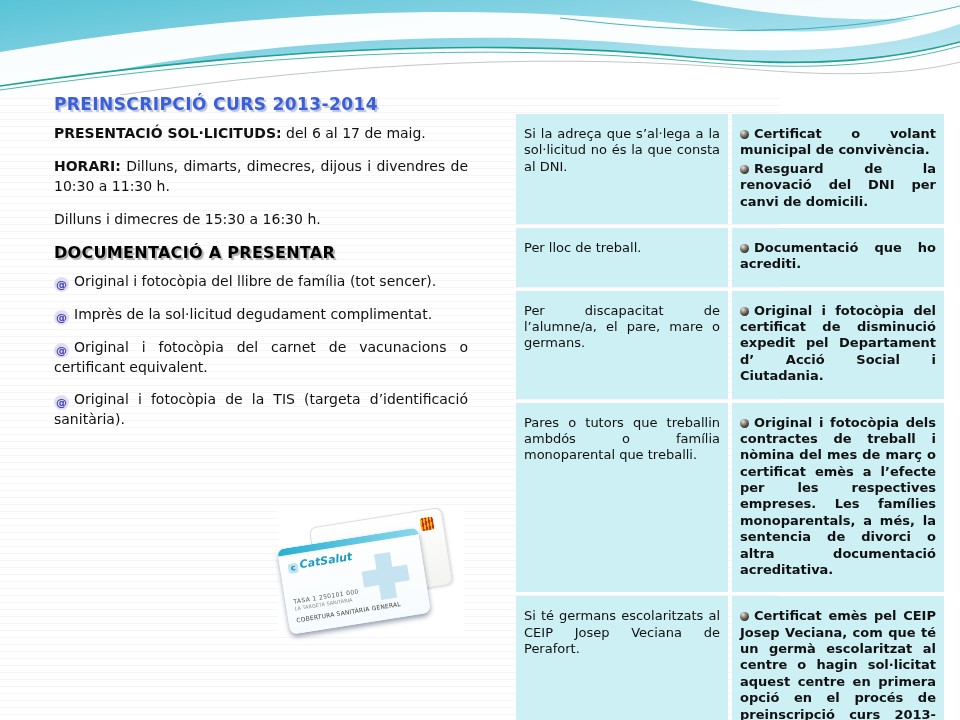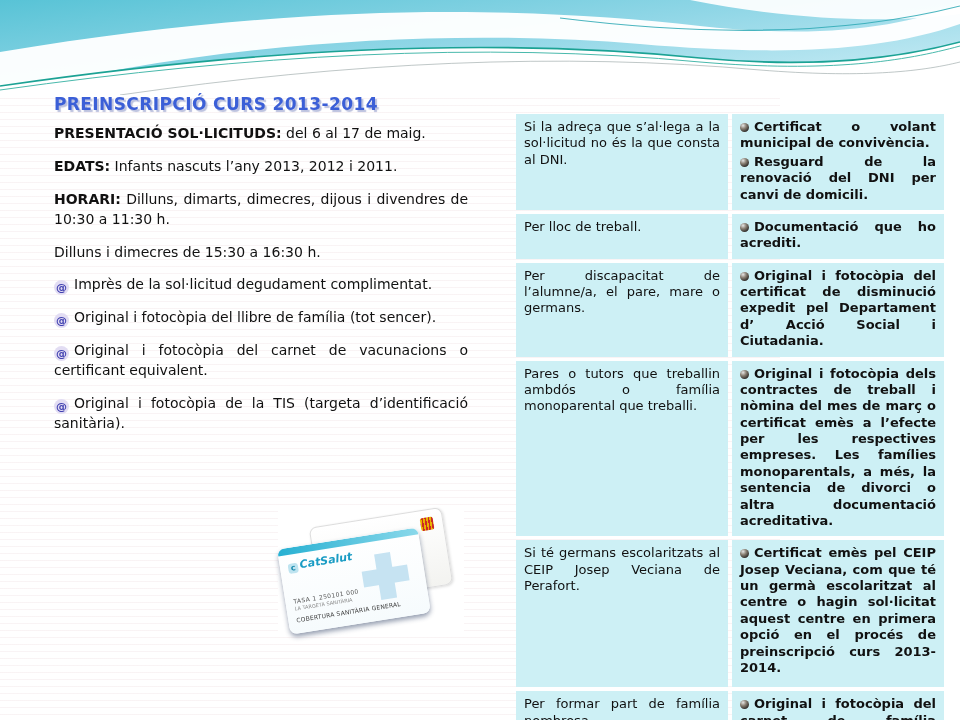--- a/index.html
+++ b/index.html
@@ -23,21 +23,21 @@
   .swirl{display:inline-block;width:15px;height:15px;margin-right:5px;border-radius:50%;
     background:#e2ddf3;color:#4040b0;font-weight:bold;font-size:11px;line-height:15px;
     text-align:center;vertical-align:-2px;}
 
   
   .rtitle{position:absolute;left:512px;top:92px;width:436px;margin:0;text-align:center;
     font-size:15px;font-weight:bold;letter-spacing:.3px;color:#3b5fd7;
     text-shadow:2px 2px 1px rgba(150,150,170,.65);}
   .barem{position:absolute;left:512px;top:110px;width:436px;border-collapse:separate;
     border-spacing:4px;table-layout:fixed;}
-  .barem td{background:#cdf0f5;vertical-align:top;padding:5px 8px;overflow:hidden;
+  .barem td{background:#cdf0f5;vertical-align:top;padding:12px 8px;overflow:hidden;
     font-size:13px;line-height:1.26;color:#111;text-align:justify;}
   .barem td.rc{font-weight:bold;}
   tr.r1 td{height:85px;} tr.r2 td{height:32px;} tr.r3 td{height:67px;margin-top:20px;}
   tr.r4 td{height:142px;margin-left:22px;} tr.r5 td{height:137px;} tr.r6 td{height:36px;}
   .bline{margin:0 0 2px 0;}
   .sphere{display:inline-block;width:9px;height:9px;margin-right:5px;border-radius:50%;
     background:radial-gradient(circle at 34% 28%, #e6e6e6 0%, #8d8478 35%, #262220 80%);
     vertical-align:-1px;}
 
   
@@ -90,29 +90,29 @@
     <path d="M0,86 C250,50 480,36 700,58 C820,69 900,58 960,42" fill="none" stroke="#1ba294" stroke-width="1.6"></path>
     <path d="M0,90 C250,55 480,41 700,62 C830,73 905,61 960,46" fill="none" stroke="#49b9ac" stroke-width="1"></path>
     <path d="M120,95 C350,62 560,52 760,70 C860,78 920,72 960,62" fill="none" stroke="#9aa7a7" stroke-width="0.8" opacity="0.8"></path>
   </svg>
 
   <div class="leftcol">
     <h1 class="ltitle">PREINSCRIPCIÓ CURS 2013-2014</h1>
 
     <p class="para"><b>PRESENTACIÓ SOL·LICITUDS:</b><span> del 6 al 17 de maig.</span></p>
 
-    <p class="para"><b>EDATS:</b><span> Infants nascuts l’any 2013, 2012 i 2011.</span></p>
 
     <p class="para"><b>HORARI:</b><span> Dilluns, dimarts, dimecres, dijous i divendres de 10:30 a 11:30 h.</span></p>
 
     <p class="para"><span>Dilluns i dimecres de 15:30 a 16:30 h.</span></p>
 
+    <h2 class="docshead">DOCUMENTACIÓ A PRESENTAR</h2>
 
+    <p class="lbullet"><span class="swirl">@</span><span>Original i fotocòpia del llibre de família (tot sencer).</span></p>
     <p class="lbullet"><span class="swirl">@</span><span>Imprès de la sol·licitud degudament complimentat.</span></p>
-    <p class="lbullet"><span class="swirl">@</span><span>Original i fotocòpia del llibre de família (tot sencer).</span></p>
     <p class="lbullet"><span class="swirl">@</span><span>Original i fotocòpia del carnet de vacunacions o certificant equivalent.</span></p>
     <p class="lbullet"><span class="swirl">@</span><span>Original i fotocòpia de la TIS (targeta d’identificació sanitària).</span></p>
   </div>
 
   <div class="tisphoto">
     <div class="card back">
       <div class="senyera"></div>
       <div class="scstext">
         <span class="scswave"></span><b>Servei Català</b><br>
         <span>de la Salut</span>

